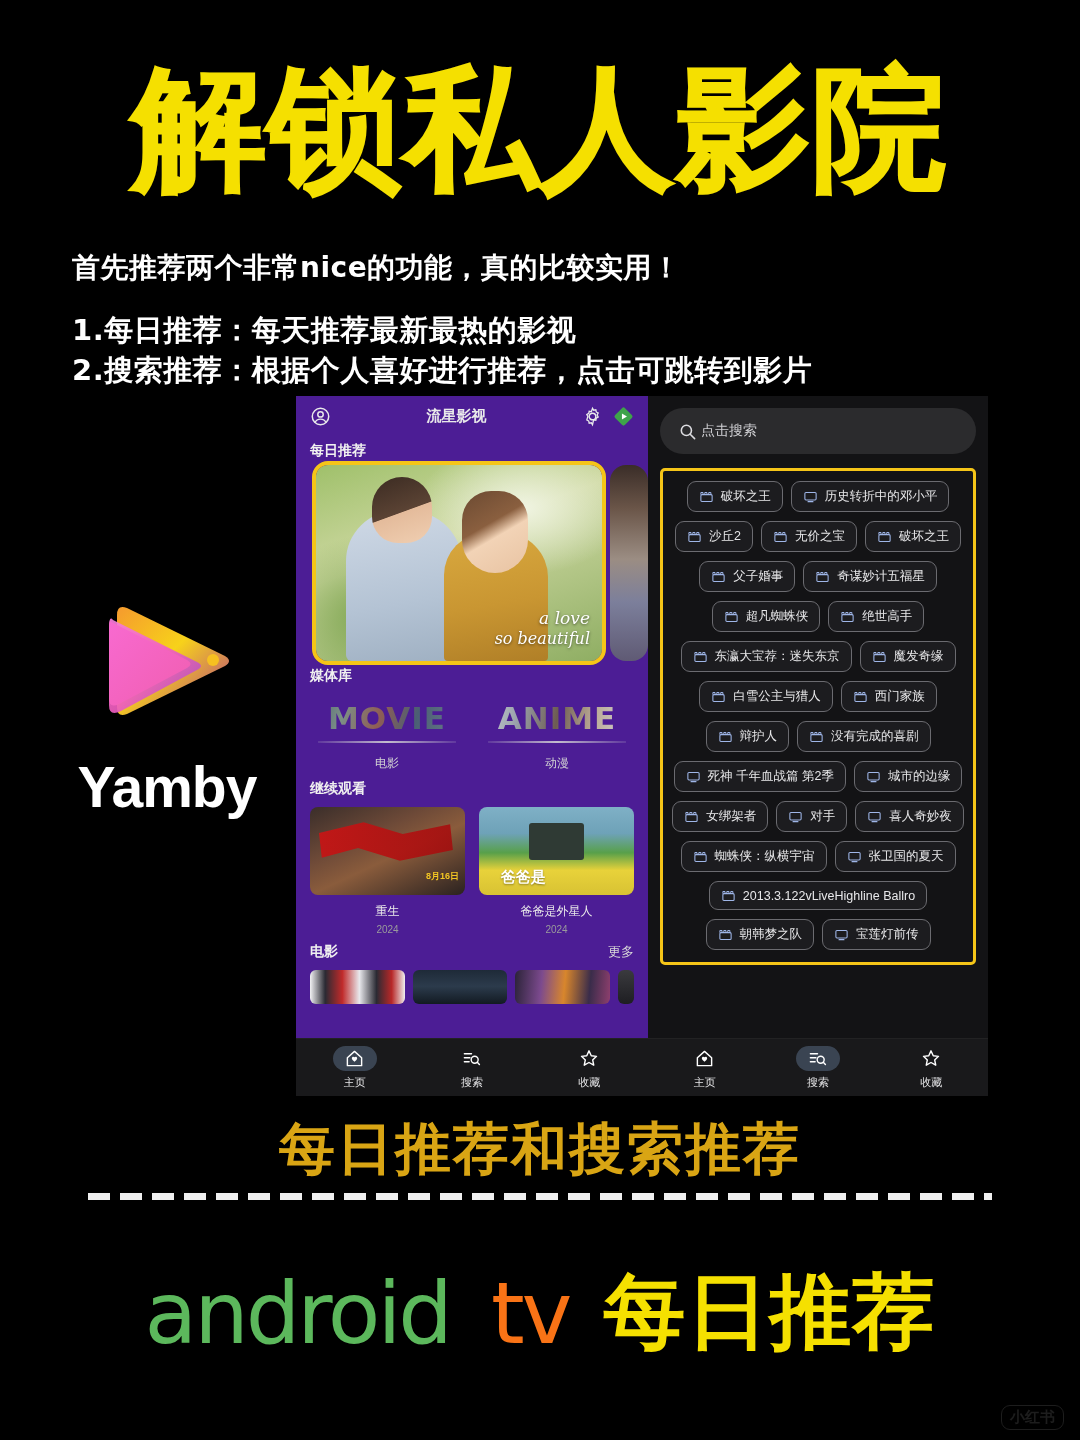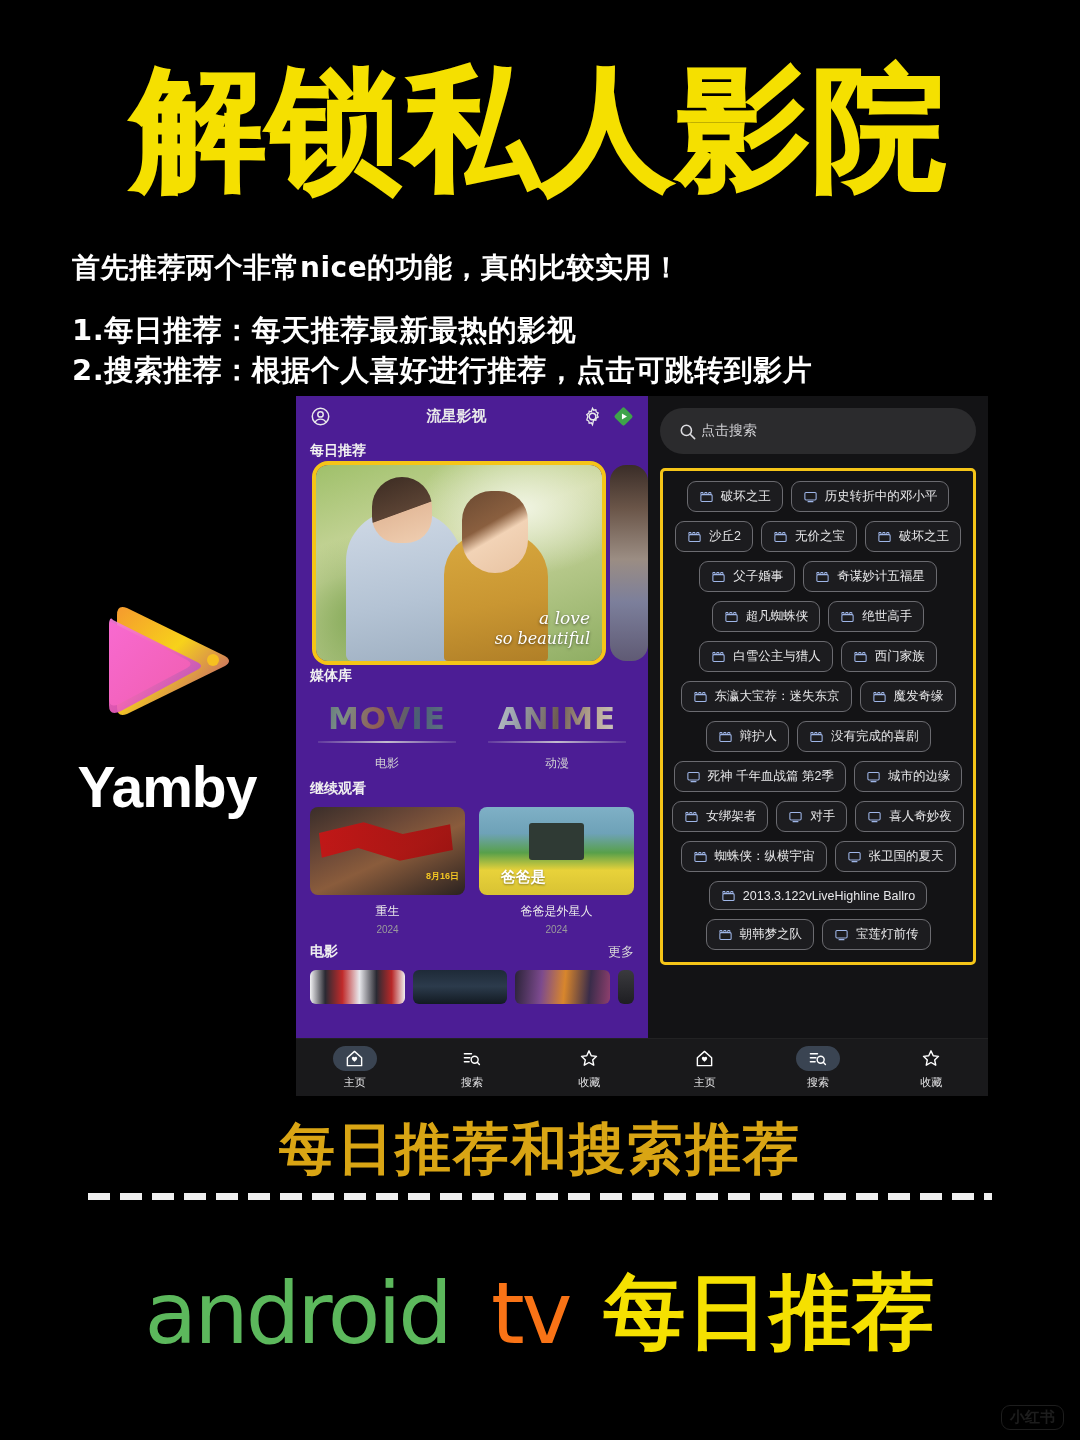--- a/index.html
+++ b/index.html
@@ -451,44 +451,44 @@
                 </svg>
                 <span>绝世高手</span>
               </div>
             </div>
             <div class="chip-row">
               <div class="chip">
                 <svg width="15" height="15" viewBox="0 0 24 24">
                   <rect x="3" y="9" width="18" height="11" rx="1.6" fill="none" stroke="#9fb6e8" stroke-width="1.7"></rect>
                   <path d="M3 9 L3 5.6 L6.4 5.6 L6.4 9 M9.3 9 L9.3 5.6 L12.7 5.6 L12.7 9 M15.6 9 L15.6 5.6 L19 5.6 L19 9" fill="none" stroke="#9fb6e8" stroke-width="1.6"></path>
                 </svg>
+                <span>东瀛大宝荐：迷失东京</span>
+              </div>
+              <div class="chip">
+                <svg width="15" height="15" viewBox="0 0 24 24">
+                  <rect x="3" y="9" width="18" height="11" rx="1.6" fill="none" stroke="#9fb6e8" stroke-width="1.7"></rect>
+                  <path d="M3 9 L3 5.6 L6.4 5.6 L6.4 9 M9.3 9 L9.3 5.6 L12.7 5.6 L12.7 9 M15.6 9 L15.6 5.6 L19 5.6 L19 9" fill="none" stroke="#9fb6e8" stroke-width="1.6"></path>
+                </svg>
+                <span>魔发奇缘</span>
+              </div>
+            </div>
+            <div class="chip-row">
+              <div class="chip">
+                <svg width="15" height="15" viewBox="0 0 24 24">
+                  <rect x="3" y="9" width="18" height="11" rx="1.6" fill="none" stroke="#9fb6e8" stroke-width="1.7"></rect>
+                  <path d="M3 9 L3 5.6 L6.4 5.6 L6.4 9 M9.3 9 L9.3 5.6 L12.7 5.6 L12.7 9 M15.6 9 L15.6 5.6 L19 5.6 L19 9" fill="none" stroke="#9fb6e8" stroke-width="1.6"></path>
+                </svg>
                 <span>白雪公主与猎人</span>
               </div>
               <div class="chip">
                 <svg width="15" height="15" viewBox="0 0 24 24">
                   <rect x="3" y="9" width="18" height="11" rx="1.6" fill="none" stroke="#9fb6e8" stroke-width="1.7"></rect>
                   <path d="M3 9 L3 5.6 L6.4 5.6 L6.4 9 M9.3 9 L9.3 5.6 L12.7 5.6 L12.7 9 M15.6 9 L15.6 5.6 L19 5.6 L19 9" fill="none" stroke="#9fb6e8" stroke-width="1.6"></path>
                 </svg>
                 <span>西门家族</span>
-              </div>
-            </div>
-            <div class="chip-row">
-              <div class="chip">
-                <svg width="15" height="15" viewBox="0 0 24 24">
-                  <rect x="3" y="9" width="18" height="11" rx="1.6" fill="none" stroke="#9fb6e8" stroke-width="1.7"></rect>
-                  <path d="M3 9 L3 5.6 L6.4 5.6 L6.4 9 M9.3 9 L9.3 5.6 L12.7 5.6 L12.7 9 M15.6 9 L15.6 5.6 L19 5.6 L19 9" fill="none" stroke="#9fb6e8" stroke-width="1.6"></path>
-                </svg>
-                <span>东瀛大宝荐：迷失东京</span>
-              </div>
-              <div class="chip">
-                <svg width="15" height="15" viewBox="0 0 24 24">
-                  <rect x="3" y="9" width="18" height="11" rx="1.6" fill="none" stroke="#9fb6e8" stroke-width="1.7"></rect>
-                  <path d="M3 9 L3 5.6 L6.4 5.6 L6.4 9 M9.3 9 L9.3 5.6 L12.7 5.6 L12.7 9 M15.6 9 L15.6 5.6 L19 5.6 L19 9" fill="none" stroke="#9fb6e8" stroke-width="1.6"></path>
-                </svg>
-                <span>魔发奇缘</span>
               </div>
             </div>
             <div class="chip-row">
               <div class="chip">
                 <svg width="15" height="15" viewBox="0 0 24 24">
                   <rect x="3" y="9" width="18" height="11" rx="1.6" fill="none" stroke="#9fb6e8" stroke-width="1.7"></rect>
                   <path d="M3 9 L3 5.6 L6.4 5.6 L6.4 9 M9.3 9 L9.3 5.6 L12.7 5.6 L12.7 9 M15.6 9 L15.6 5.6 L19 5.6 L19 9" fill="none" stroke="#9fb6e8" stroke-width="1.6"></path>
                 </svg>
                 <span>辩护人</span>
               </div>

